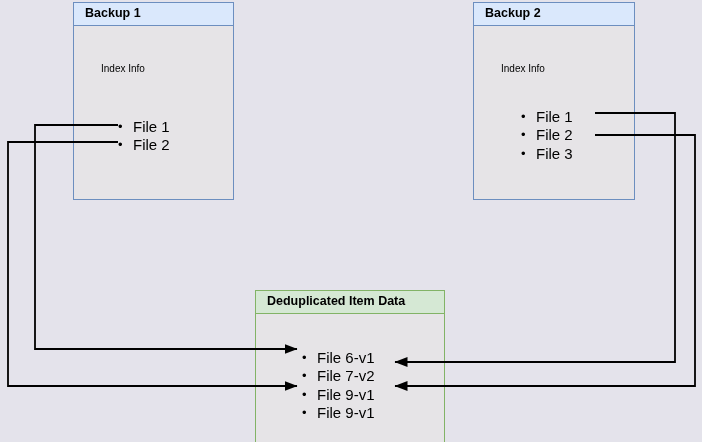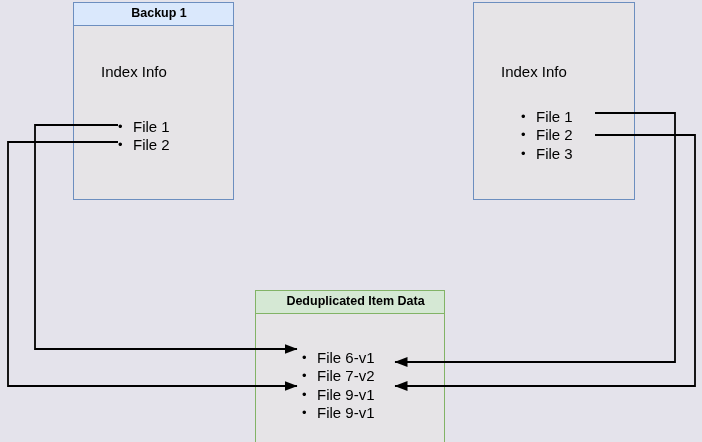--- a/index.html
+++ b/index.html
@@ -21,31 +21,30 @@
     position: absolute;
     box-sizing: border-box;
     background: var(--box_body, #e6e4e7);
   }
   .box.blue  { border: 1.5px solid var(--blue_border, #6c8ebf); }
   .box.green { border: 1.5px solid var(--green_border, #82b366); margin-top: 8px; }
   .box-header {
     box-sizing: border-box;
     height: 23px;
     line-height: 21px;
-    text-align: center;
     font-size: 12.5px;
     font-weight: bold;
     white-space: nowrap;
     padding-left: 11px;
   }
   .box.blue  .box-header { background: var(--blue_fill, #dae8fc); border-bottom: 1.5px solid var(--blue_border, #6c8ebf); }
   .box.green .box-header { background: var(--green_fill, #d5e8d4); border-bottom: 1.5px solid var(--green_border, #82b366); }
   .section-label {
     position: absolute;
-    font-size: 15px;
+    font-size: 10px;
     white-space: nowrap;
   }
   .file-list {
     position: absolute;
     display: flex;
     flex-direction: column;
   }
   .li {
     display: flex;
     align-items: center;
@@ -85,20 +84,21 @@
         <span>File 1</span>
       </div>
       <div class="li">
         <span class="bullet">•</span>
         <span>File 2</span>
       </div>
     </div>
   </div>
 
   <div class="box blue" style="left:473px; top:2px; width:162px; height:198px;">
+    <div class="box-header">Backup 2</div>
     <div class="section-label" style="left:27px; top:60px;">Index Info</div>
     <div class="file-list" style="left:47px; top:104px;">
       <div class="li">
         <span class="bullet">•</span>
         <span>File 1</span>
       </div>
       <div class="li">
         <span class="bullet">•</span>
         <span>File 2</span>
       </div>

